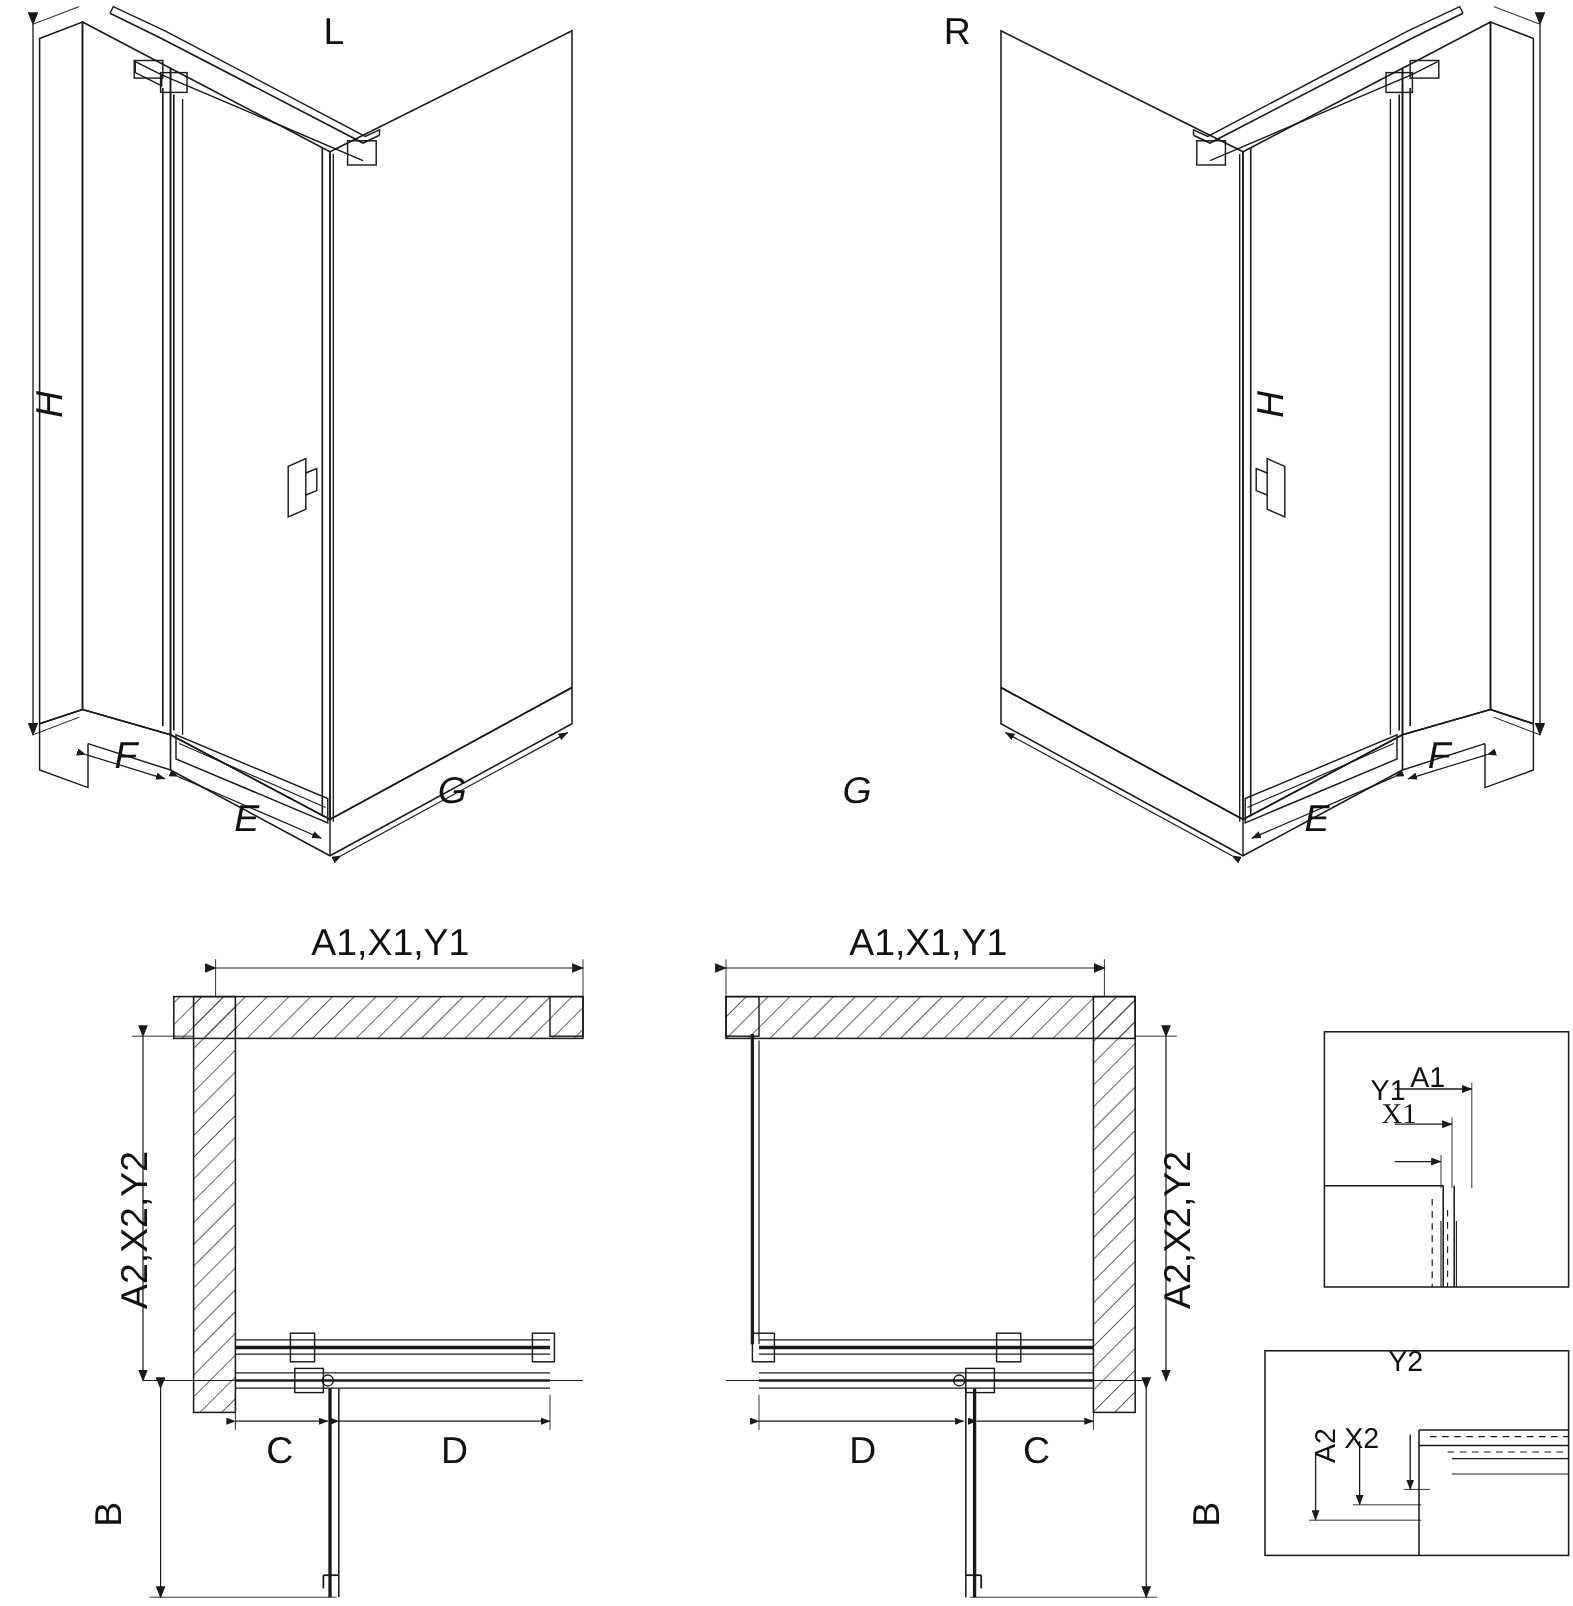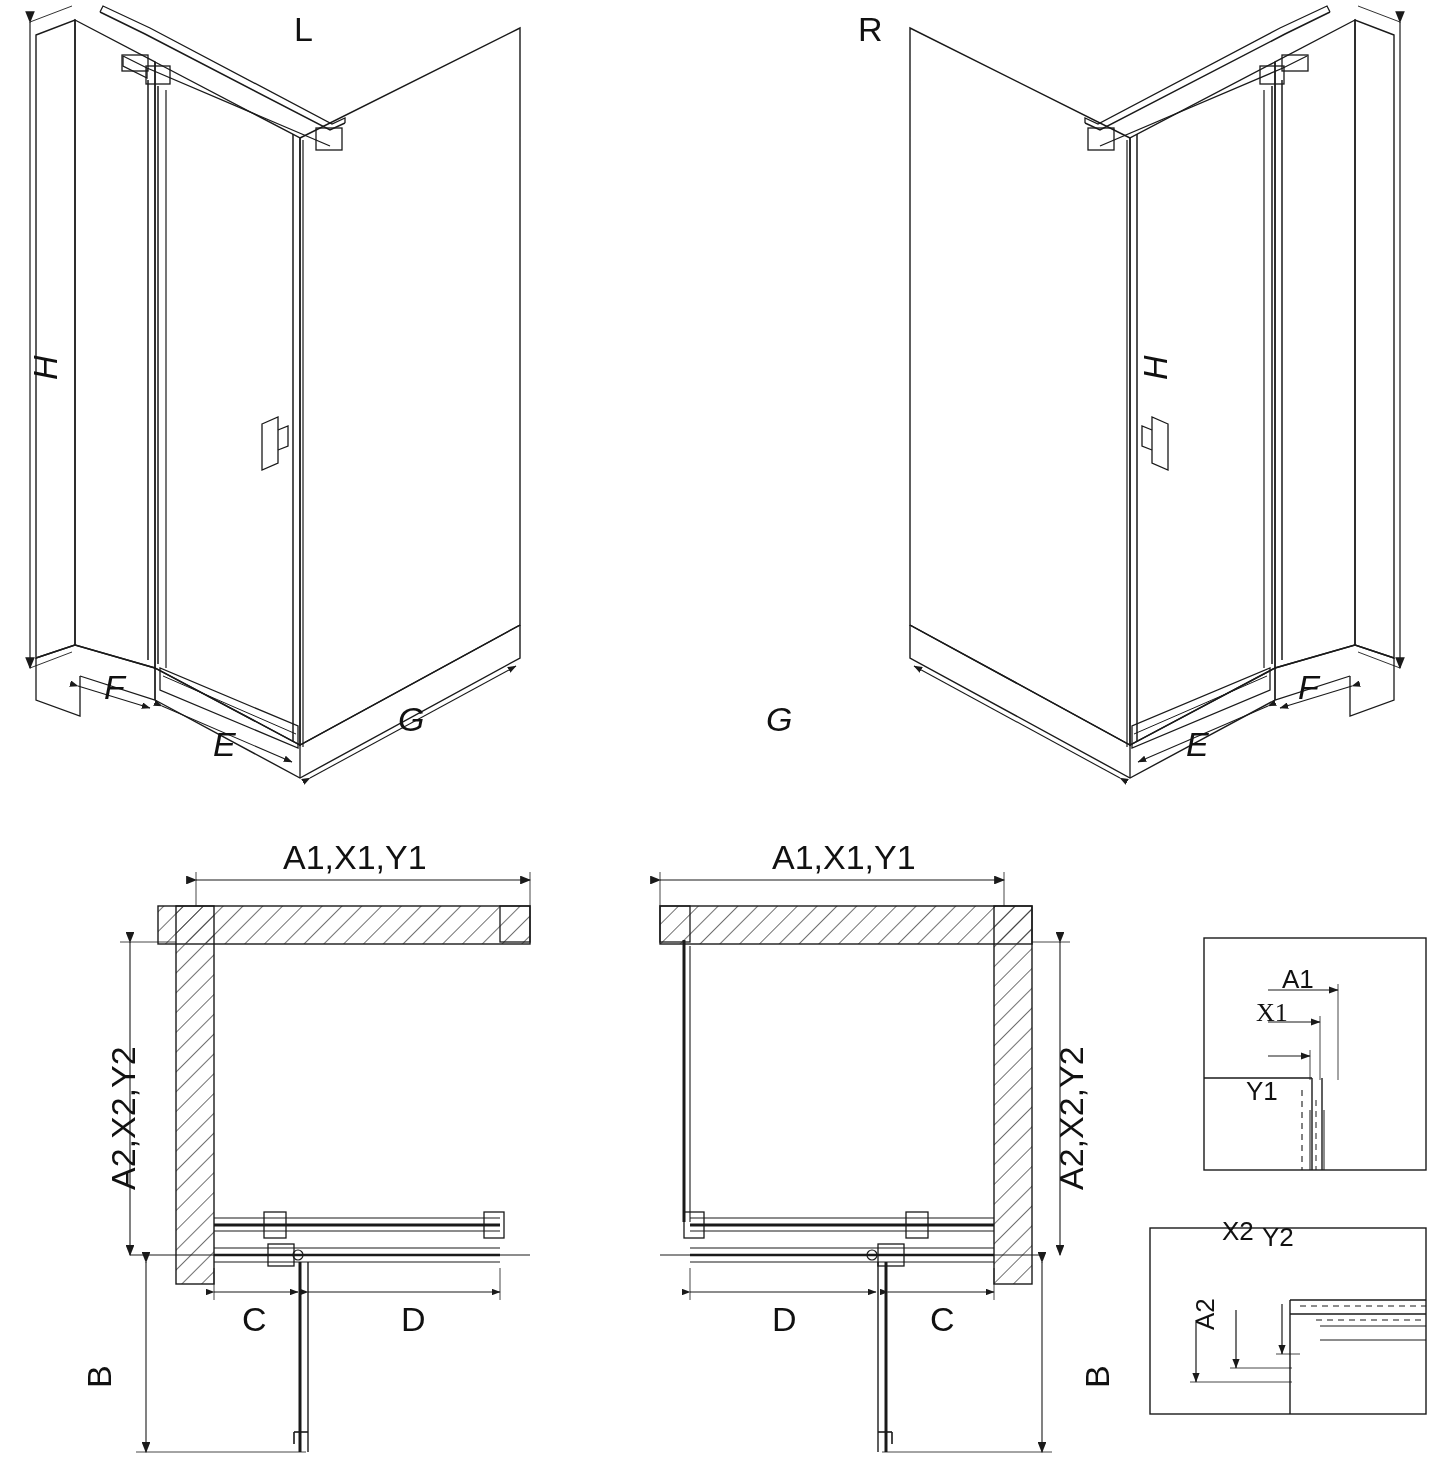--- a/index.html
+++ b/index.html
@@ -249,19 +249,19 @@
 <div class="lbl lbl-big rot90" style="left:80px;top:1388px;">B</div>
 
 <div class="lbl lbl-big" style="left:772px;top:838px;">A1,X1,Y1</div>
 <div class="lbl lbl-big rot90" style="left:1052px;top:1190px;">A2,X2,Y2</div>
 <div class="lbl lbl-big" style="left:772px;top:1300px;">D</div>
 <div class="lbl lbl-big" style="left:930px;top:1300px;">C</div>
 <div class="lbl lbl-big rot90" style="left:1078px;top:1388px;">B</div>
 
 <div class="lbl lbl-mid" style="left:1282px;top:964px;">A1</div>
 <div class="lbl lbl-mid" style="left:1256px;top:998px;font-family:Liberation Serif, serif;">X1</div>
-<div class="lbl lbl-mid" style="left:1246px;top:1076px;">Y1</div>
+<div class="lbl lbl-mid" style="left:1246px;top:976px;">Y1</div>
 
 <div class="lbl lbl-mid rot90" style="left:1190px;top:1330px;">A2</div>
-<div class="lbl lbl-mid" style="left:1222px;top:1216px;">X2</div>
+<div class="lbl lbl-mid" style="left:1222px;top:1292px;">X2</div>
 <div class="lbl lbl-mid" style="left:1262px;top:1222px;">Y2</div>
 
 </div>
 
 </body></html>

